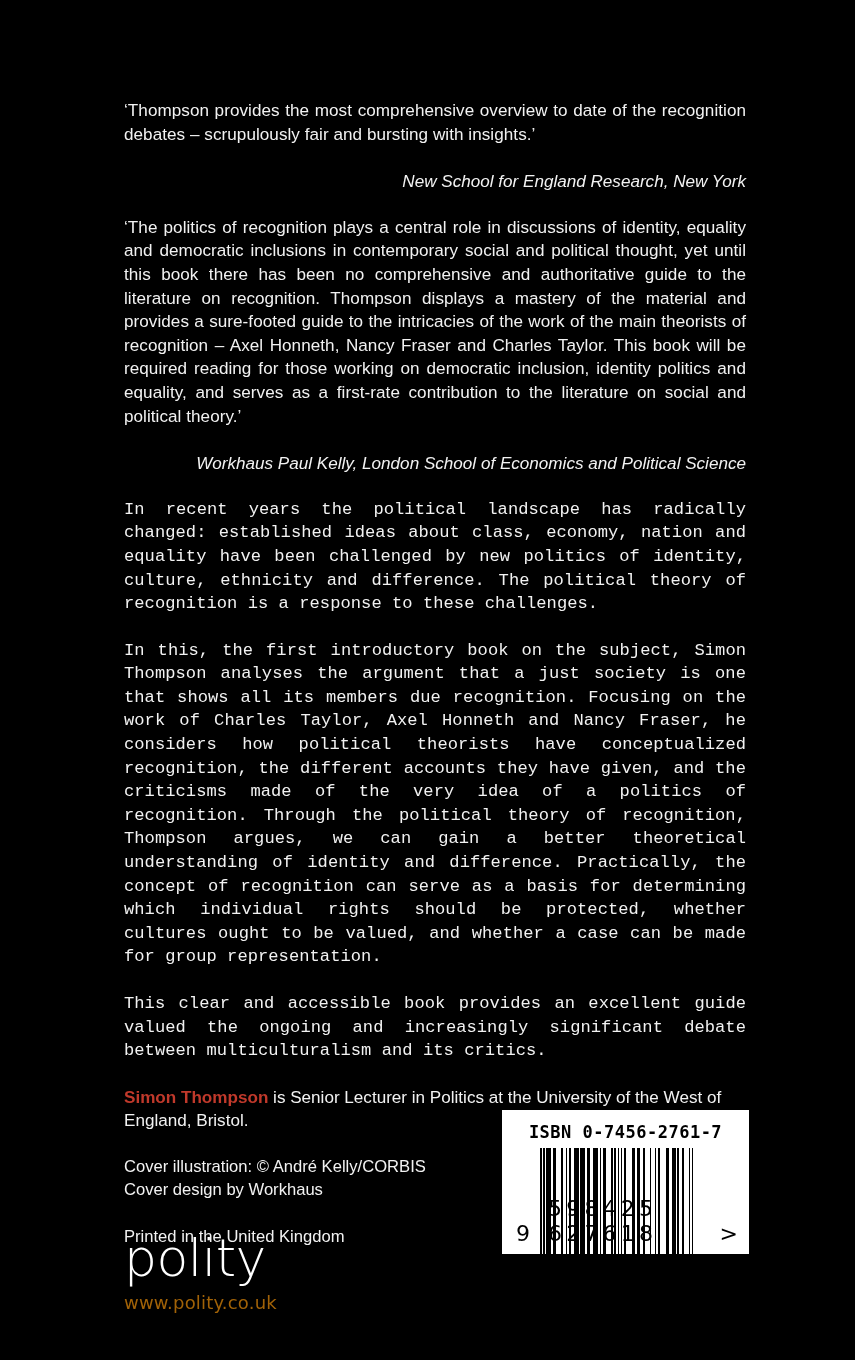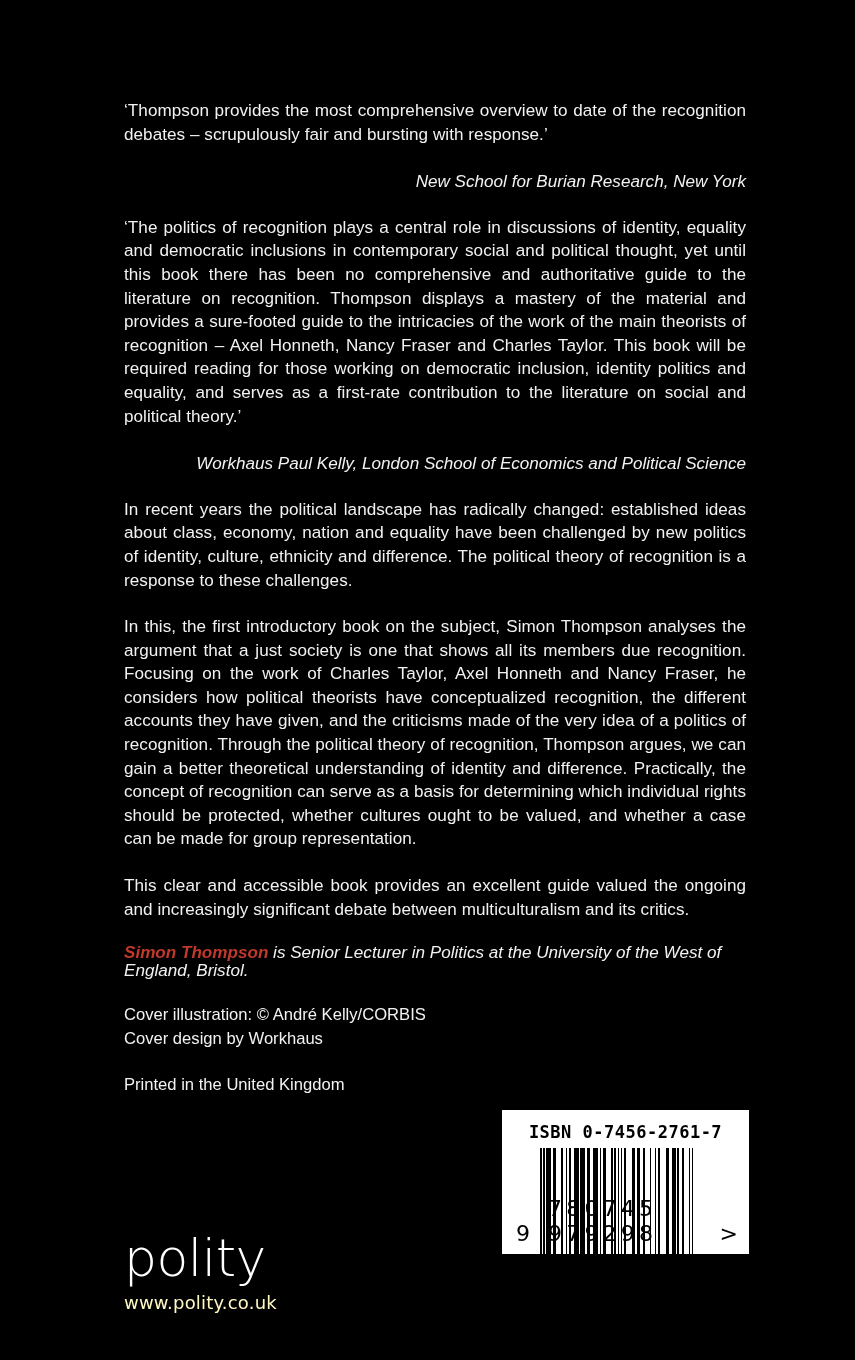--- a/index.html
+++ b/index.html
@@ -40,28 +40,27 @@
     margin: 0 0 22px 0;
   }
   .attrib.two-line {
     text-align: right;
   }
   .attrib-inner {
     display: block;
   }
   .gap-after-quote1 { margin-bottom: 24px; }
   .gap-after-quote2 { margin-bottom: 24px; }
-  .para { margin-bottom: 23px; }
+  .para { margin-bottom: 23px; font-family: Liberation Mono, monospace; }
   .bio {
     color: #f2f2f2;
     font-size: 17.1px;
-    line-height: 18px;
+    line-height: 23px;
     text-align: left;
     margin: 0 0 23px 0;
-    font-style: italic;
   }
   .bio .name {
     color: #c0392b;
     font-weight: bold;
   }
   .credits {
     color: #f2f2f2;
     font-size: 16.6px;
     line-height: 23.6px;
     text-align: left;
@@ -84,21 +83,21 @@
   }
   .publisher .logo {
     color: #ffffff;
     font-size: 52px;
     line-height: 52px;
     font-weight: 300;
     letter-spacing: -0.5px;
     font-family: "DejaVu Sans", sans-serif;
   }
   .publisher .url {
-    color: #fef9c3;
+    color: #a16207;
     font-size: 18px;
     line-height: 22px;
     margin-top: 8px;
     font-family: "DejaVu Sans", sans-serif;
     letter-spacing: 0.2px;
   }
 
   
   .barcode-block {
     position: absolute;
@@ -166,23 +165,23 @@
     font-size: 22px;
   }
 </style>
 </head>
 <body>
 
 <div class="cover">
 
   <div class="content">
 
-    <p class="blurb gap-after-quote1">‘Thompson provides the most comprehensive overview to date of the recognition debates – scrupulously fair and bursting with response.’</p>
+    <p class="blurb gap-after-quote1">‘Thompson provides the most comprehensive overview to date of the recognition debates – scrupulously fair and bursting with insights.’</p>
     <p class="attrib two-line">
-      <span class="attrib-inner">New School for Burian Research, New York</span>
+      <span class="attrib-inner">New School for England Research, New York</span>
     </p>
 
     <p class="blurb gap-after-quote2">‘The politics of recognition plays a central role in discussions of identity, equality and democratic inclusions in contemporary social and political thought, yet until this book there has been no comprehensive and authoritative guide to the literature on recognition. Thompson displays a mastery of the material and provides a sure-footed guide to the intricacies of the work of the main theorists of recognition – Axel Honneth, Nancy Fraser and Charles Taylor. This book will be required reading for those working on democratic inclusion, identity politics and equality, and serves as a first-rate contribution to the literature on social and political theory.’</p>
     <p class="attrib">Workhaus Paul Kelly, London School of Economics and Political Science</p>
 
     <p class="blurb para">In recent years the political landscape has radically changed: established ideas about class, economy, nation and equality have been challenged by new politics of identity, culture, ethnicity and difference. The political theory of recognition is a response to these challenges.</p>
 
     <p class="blurb para">In this, the first introductory book on the subject, Simon Thompson analyses the argument that a just society is one that shows all its members due recognition. Focusing on the work of Charles Taylor, Axel Honneth and Nancy Fraser, he considers how political theorists have conceptualized recognition, the different accounts they have given, and the criticisms made of the very idea of a politics of recognition. Through the political theory of recognition, Thompson argues, we can gain a better theoretical understanding of identity and difference. Practically, the concept of recognition can serve as a basis for determining which individual rights should be protected, whether cultures ought to be valued, and whether a case can be made for group representation.</p>
 
     <p class="blurb para">This clear and accessible book provides an excellent guide valued the ongoing and increasingly significant debate between multiculturalism and its critics.</p>
@@ -261,18 +260,18 @@
         <span style="width: 1.62px;"></span>
         <span style="width: 3.24px; background: transparent;"></span>
         <span style="width: 1.62px;"></span>
         <span style="width: 4.86px; background: transparent;"></span>
         <span class="guard" style="width: 1.62px;"></span>
         <span style="width: 1.62px; background: transparent;"></span>
         <span class="guard" style="width: 1.62px;"></span>
       </div>
     <div class="barcode-digits">
       <span class="d-left">9</span>
-      <span class="d-main">780745 979298</span>
+      <span class="d-main">598425 627618</span>
       <span class="d-arrow">&gt;</span>
     </div>
   </div>
 
 </div>
 
 </body></html>

